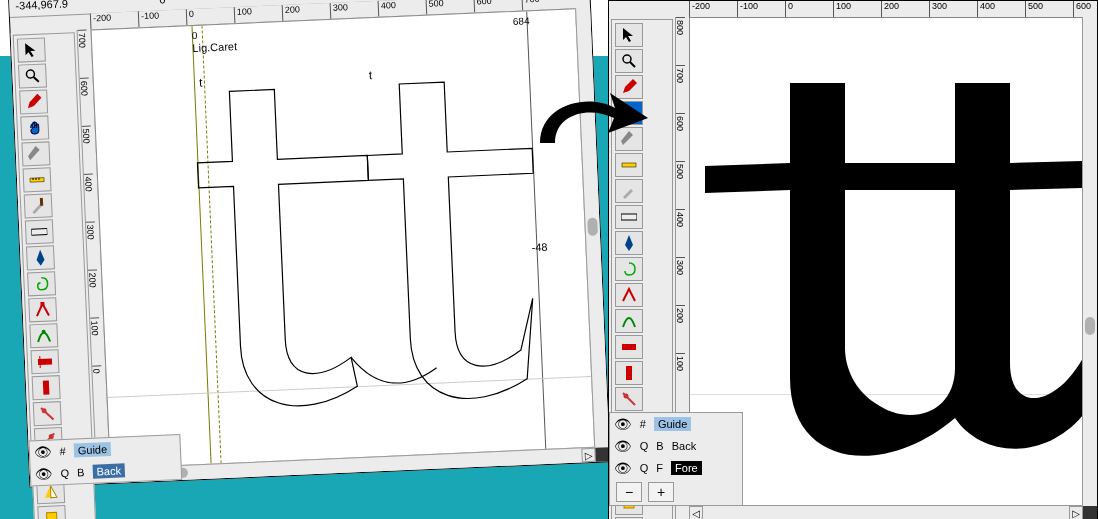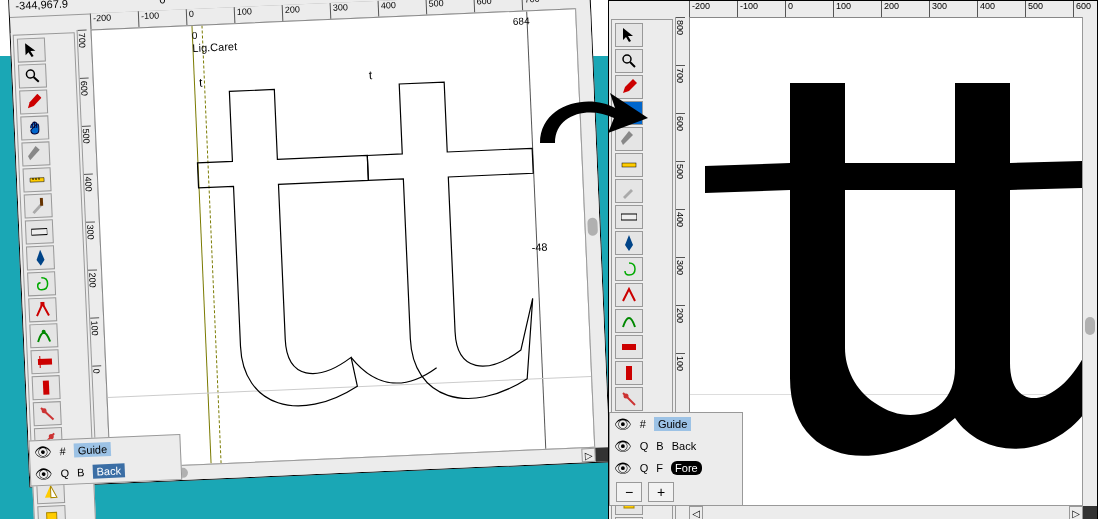--- a/index.html
+++ b/index.html
@@ -49,21 +49,21 @@
   
   .rightwin{position:absolute;left:608px;top:0;width:488px;height:519px;background:#ececec;border:1px solid #000;}
   .rightwin .ruler-h{left:80px;top:0;right:14px;}
   .rightwin .ruler-v{left:66px;top:16px;bottom:14px;}
   .rightwin .toolcol{top:16px;}
   .rightwin .canvas{top:16px;left:80px;right:14px;bottom:14px;}
   .rightwin .scroll-v{top:16px;}
   .rightwin .layerpanel{left:0;bottom:14px;width:132px;}
   .pm-row{display:flex;gap:6px;padding:3px 6px;}
   .pm-row .btn{width:24px;height:18px;border:1px solid #999;background:#f2f2f2;display:flex;align-items:center;justify-content:center;font-size:14px;}
-  .fore .chip{background:#000;color:#fff;padding:1px 4px;border-radius:6px;}
+  .fore .chip{background:#000;color:#fff;padding:1px 4px;}
   
   .fill-tt{position:absolute;left:15px;top:30px;width:380px;height:430px;}
   .fill-tt svg{width:100%;height:100%;}
   .rightwin .hguide{bottom:110px;border-top:1px solid #ddd;}
   .rightwin .scroll-v .thumb{top:300px;}
   
   .arrow{position:absolute;left:530px;top:88px;width:120px;height:80px;z-index:20;}
   .arrow svg{width:100%;height:100%;}
 </style>
 </head>

